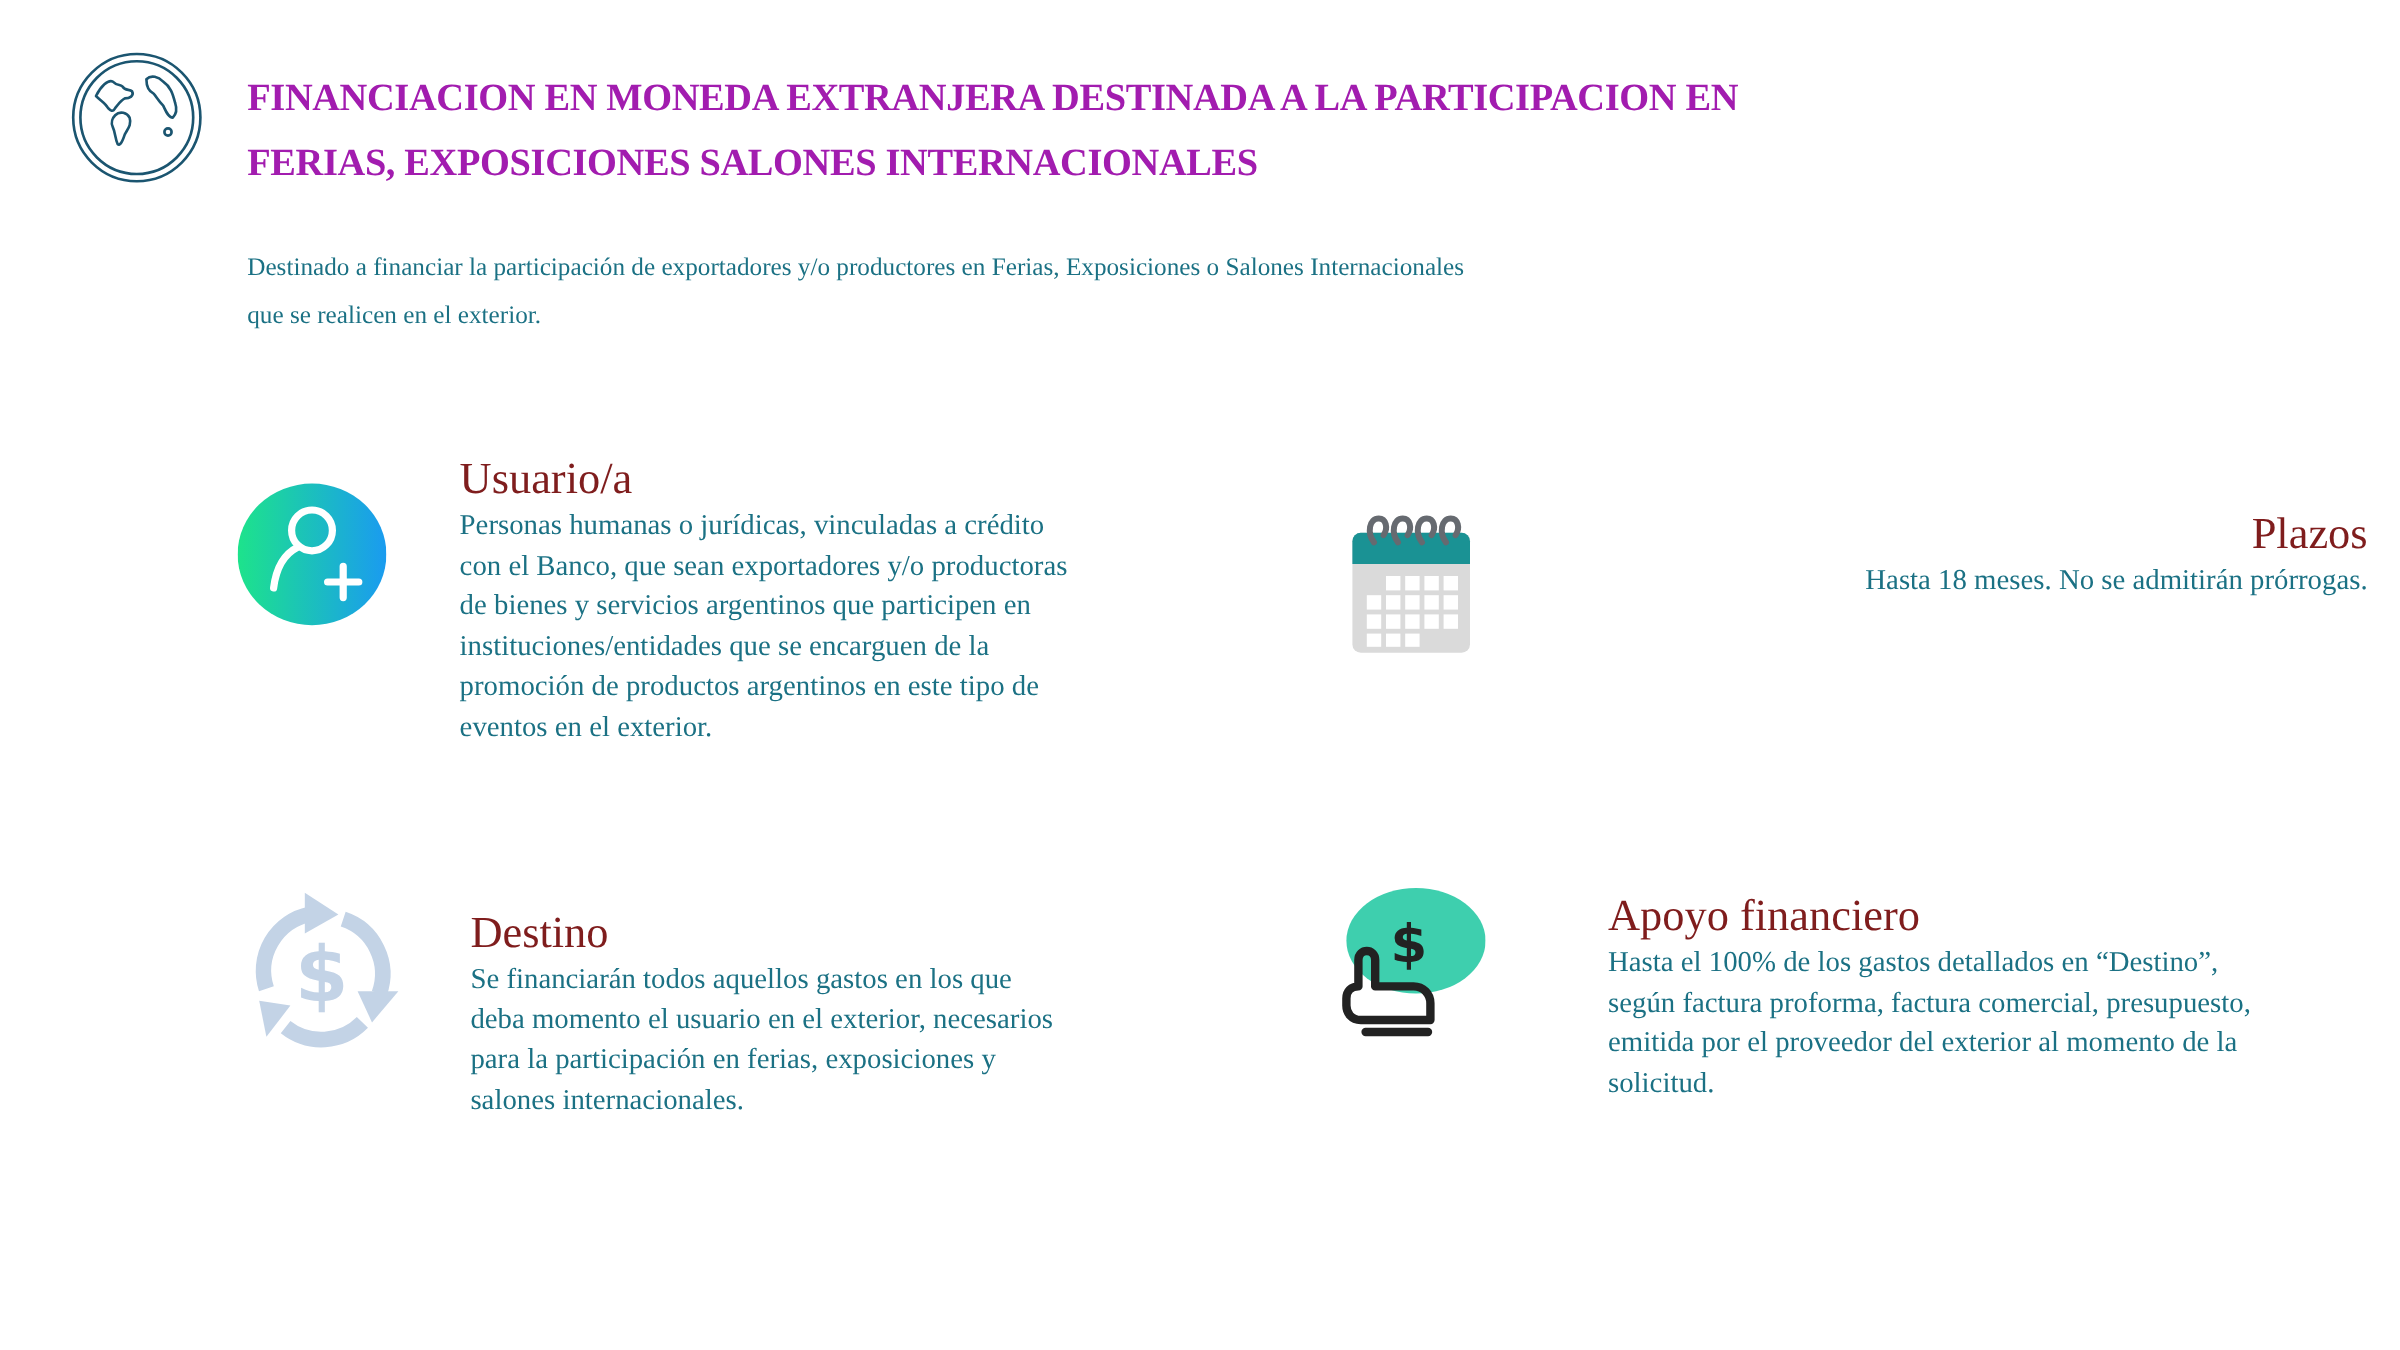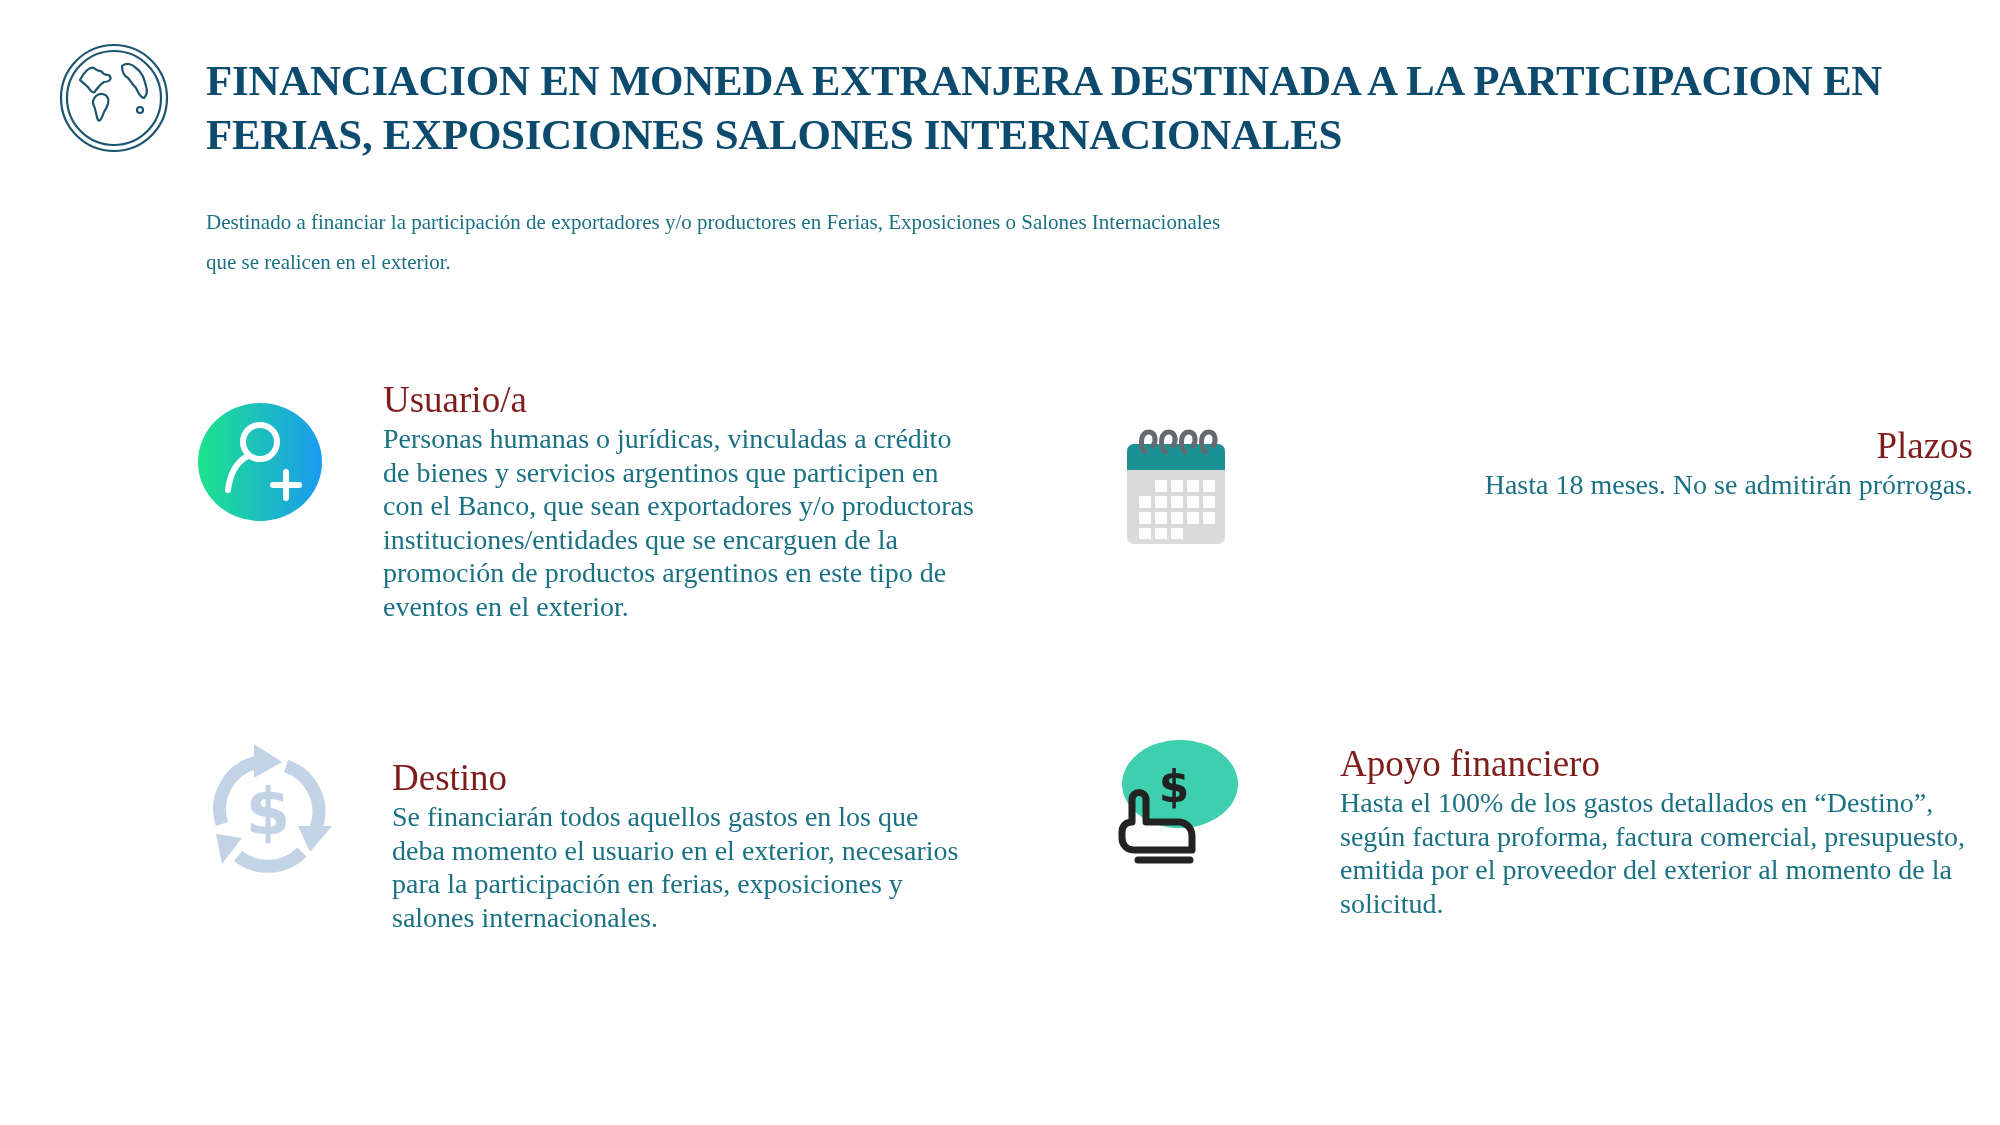--- a/index.html
+++ b/index.html
@@ -4,35 +4,35 @@
 <style>
   html, body { margin: 0; padding: 0; }
   body {
     width: 2000px; height: 1125px; background: #ffffff; position: relative; overflow: hidden;
     font-family: "DejaVu Serif", "Liberation Serif", serif;
   }
   .abs { position: absolute; }
   .globe { left: 58px; top: 42px; width: 112px; height: 112px; }
   .title {
     left: 206px; top: 54px; width: 1760px;
-    color: #0c4a6e; font-family: "Liberation Serif", "DejaVu Serif", serif;
-    font-weight: bold; font-size: 43px; line-height: 54px; letter-spacing: -0.3px;
+    color: #a21caf; font-family: "Liberation Serif", "DejaVu Serif", serif;
+    font-weight: bold; font-size: 32px; line-height: 54px; letter-spacing: -0.3px;
   }
   .subtitle {
     left: 206px; top: 202px; width: 1760px;
     color: #1b7184; font-family: "Liberation Serif", "DejaVu Serif", serif;
     font-size: 21px; line-height: 40px;
   }
   .sec-title {
     color: #7f1d1d; font-family: "Liberation Serif", "DejaVu Serif", serif;
     font-size: 37px; line-height: 44px; font-weight: normal;
   }
   .sec-body {
     color: #1b7184; font-family: "Liberation Serif", "DejaVu Serif", serif;
-    font-size: 28px; line-height: 33.5px;
+    font-size: 24px; line-height: 33.5px;
   }
   .sec-body .ln { display: block; white-space: nowrap; }
   .icon-usuario { left: 198px; top: 402px; width: 124px; height: 120px; }
   .txt-usuario { left: 383px; top: 378px; width: 640px; }
   .icon-plazos { left: 1125px; top: 420px; width: 102px; height: 126px; }
   .txt-plazos { left: 1273px; top: 424px; width: 700px; text-align: right; }
   .icon-destino { left: 198px; top: 740px; width: 140px; height: 138px; }
   .txt-destino { left: 392px; top: 756px; width: 640px; }
   .icon-apoyo { left: 1116px; top: 740px; width: 122px; height: 126px; }
   .txt-apoyo { left: 1340px; top: 742px; width: 700px; }
@@ -73,22 +73,22 @@
     <circle cx="62" cy="40" r="17" fill="none" stroke="#ffffff" stroke-width="6"></circle>
     <path d="M50 54 C38 60 32 72 30 88" fill="none" stroke="#ffffff" stroke-width="6" stroke-linecap="round"></path>
     <path d="M88 70 V96 M75 83 H101" stroke="#ffffff" stroke-width="6" stroke-linecap="round"></path>
   </svg>
 </div>
 
 <div class="abs txt-usuario">
   <div class="sec-title">Usuario/a</div>
   <div class="sec-body">
     <span class="ln">Personas humanas o jurídicas, vinculadas a crédito</span>
+    <span class="ln">con el Banco, que sean exportadores y/o productoras</span>
     <span class="ln">de bienes y servicios argentinos que participen en</span>
-    <span class="ln">con el Banco, que sean exportadores y/o productoras</span>
     <span class="ln">instituciones/entidades que se encarguen de la</span>
     <span class="ln">promoción de productos argentinos en este tipo de</span>
     <span class="ln">eventos en el exterior.</span>
   </div>
 </div>
 
 <div class="abs icon-plazos">
   <svg width="102" height="126" viewBox="0 0 102 126">
     <rect x="2" y="24" width="98" height="100" rx="7" fill="#dadada"></rect>
     <path d="M2 31 A7 7 0 0 1 9 24 H93 A7 7 0 0 1 100 31 V50 H2 Z" fill="#1a9294"></path>

